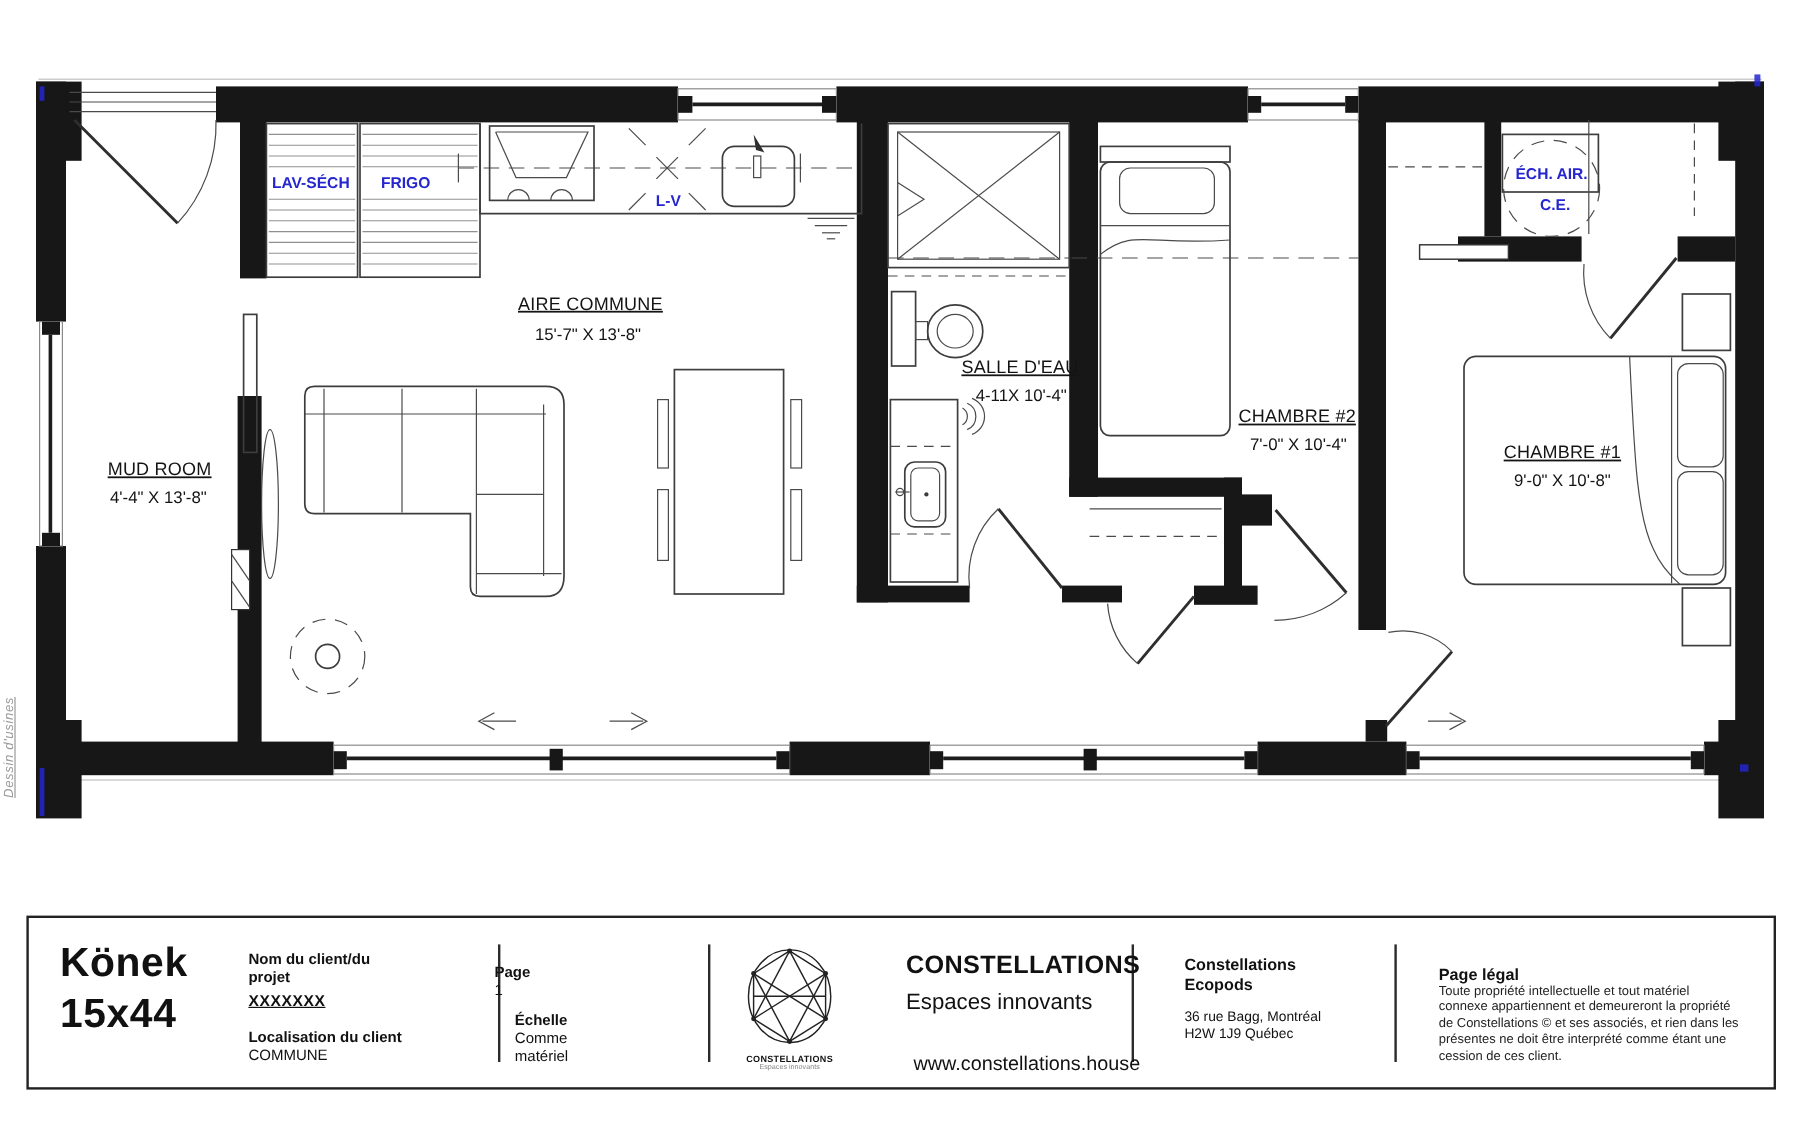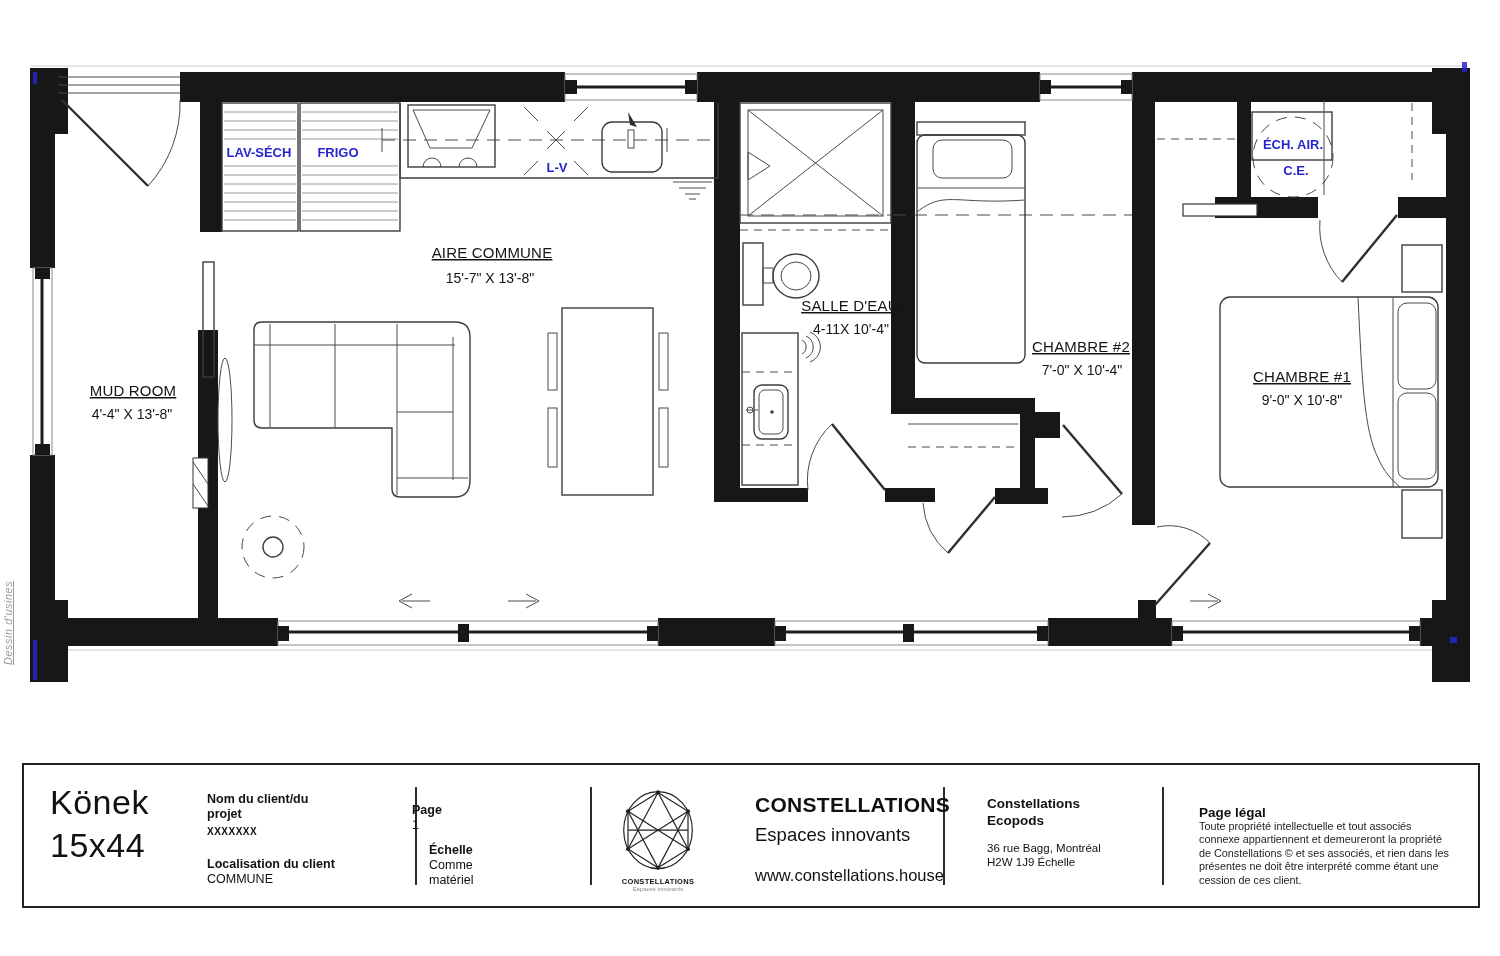--- a/index.html
+++ b/index.html
@@ -29,29 +29,29 @@
   
   .watermark{position:absolute;left:2px;top:665px;transform:rotate(-90deg);transform-origin:0 0;
              width:160px;font-size:11px;font-style:italic;color:#9a9a9a;
              text-decoration:underline;letter-spacing:0.5px;white-space:nowrap;}
 
   
   .tblock{position:absolute;left:22px;top:763px;width:1454px;height:141px;
           border:2px solid #222;background:#fff;color:#111;}
   .tb-abs{position:absolute;}
   .vdiv{position:absolute;top:22px;height:98px;width:2px;background:#2b2b2b;}
-  .model{left:26px;top:16px;font-size:34px;font-weight:normal;line-height:43px;letter-spacing:0.5px;}
+  .model{left:26px;top:16px;font-size:34px;font-weight:bold;line-height:43px;letter-spacing:0.5px;}
   .lbl{font-weight:bold;font-size:12.5px;line-height:15px;}
   .val{font-size:12.5px;line-height:15px;}
-  .valb{font-weight:bold;font-size:10px;letter-spacing:0.5px;}
+  .valb{font-weight:bold;font-size:13px;letter-spacing:0.5px;text-decoration:underline;}
   .logo-cap{font-size:7.5px;font-weight:bold;letter-spacing:0.3px;text-align:center;}
   .logo-sub{font-size:6px;color:#888;text-align:center;}
   .co-name{font-size:21px;font-weight:bold;letter-spacing:0.3px;}
   .co-tag{font-size:18.5px;margin-top:7px;}
-  .co-web{font-size:16.5px;margin-top:20px;}
+  .co-web{font-size:16.5px;margin-top:32px;text-align:right;}
   .office-name{font-weight:bold;font-size:13.5px;line-height:17px;}
   .office-addr{font-size:11.5px;line-height:14px;margin-top:12px;}
   .legal-title{font-weight:bold;font-size:13.5px;}
   .legal-line{font-size:10.8px;line-height:13.4px;color:#222;}
 </style>
 </head>
 <body>
 
 <div class="page">
 
@@ -441,27 +441,27 @@
       <div class="co-name">CONSTELLATIONS</div>
       <div class="co-tag">Espaces innovants</div>
       <div class="co-web">www.constellations.house</div>
     </div>
 
     <div class="tb-abs" style="left:963px;top:30px;width:165px">
       <div class="office-name">Constellations</div>
       <div class="office-name">Ecopods</div>
       <div class="office-addr">
         <div>36 rue Bagg, Montréal</div>
-        <div>H2W 1J9 Échelle</div>
+        <div>H2W 1J9 Québec</div>
       </div>
     </div>
 
     <div class="tb-abs" style="left:1175px;top:40px;width:268px">
       <div class="legal-title">Page légal</div>
-      <div class="legal-line">Toute propriété intellectuelle et tout associés</div>
+      <div class="legal-line">Toute propriété intellectuelle et tout matériel</div>
       <div class="legal-line">connexe appartiennent et demeureront la propriété</div>
       <div class="legal-line">de Constellations © et ses associés, et rien dans les</div>
       <div class="legal-line">présentes ne doit être interprété comme étant une</div>
       <div class="legal-line">cession de ces client.</div>
     </div>
 
   </div>
 </div>
 
 </body></html>

